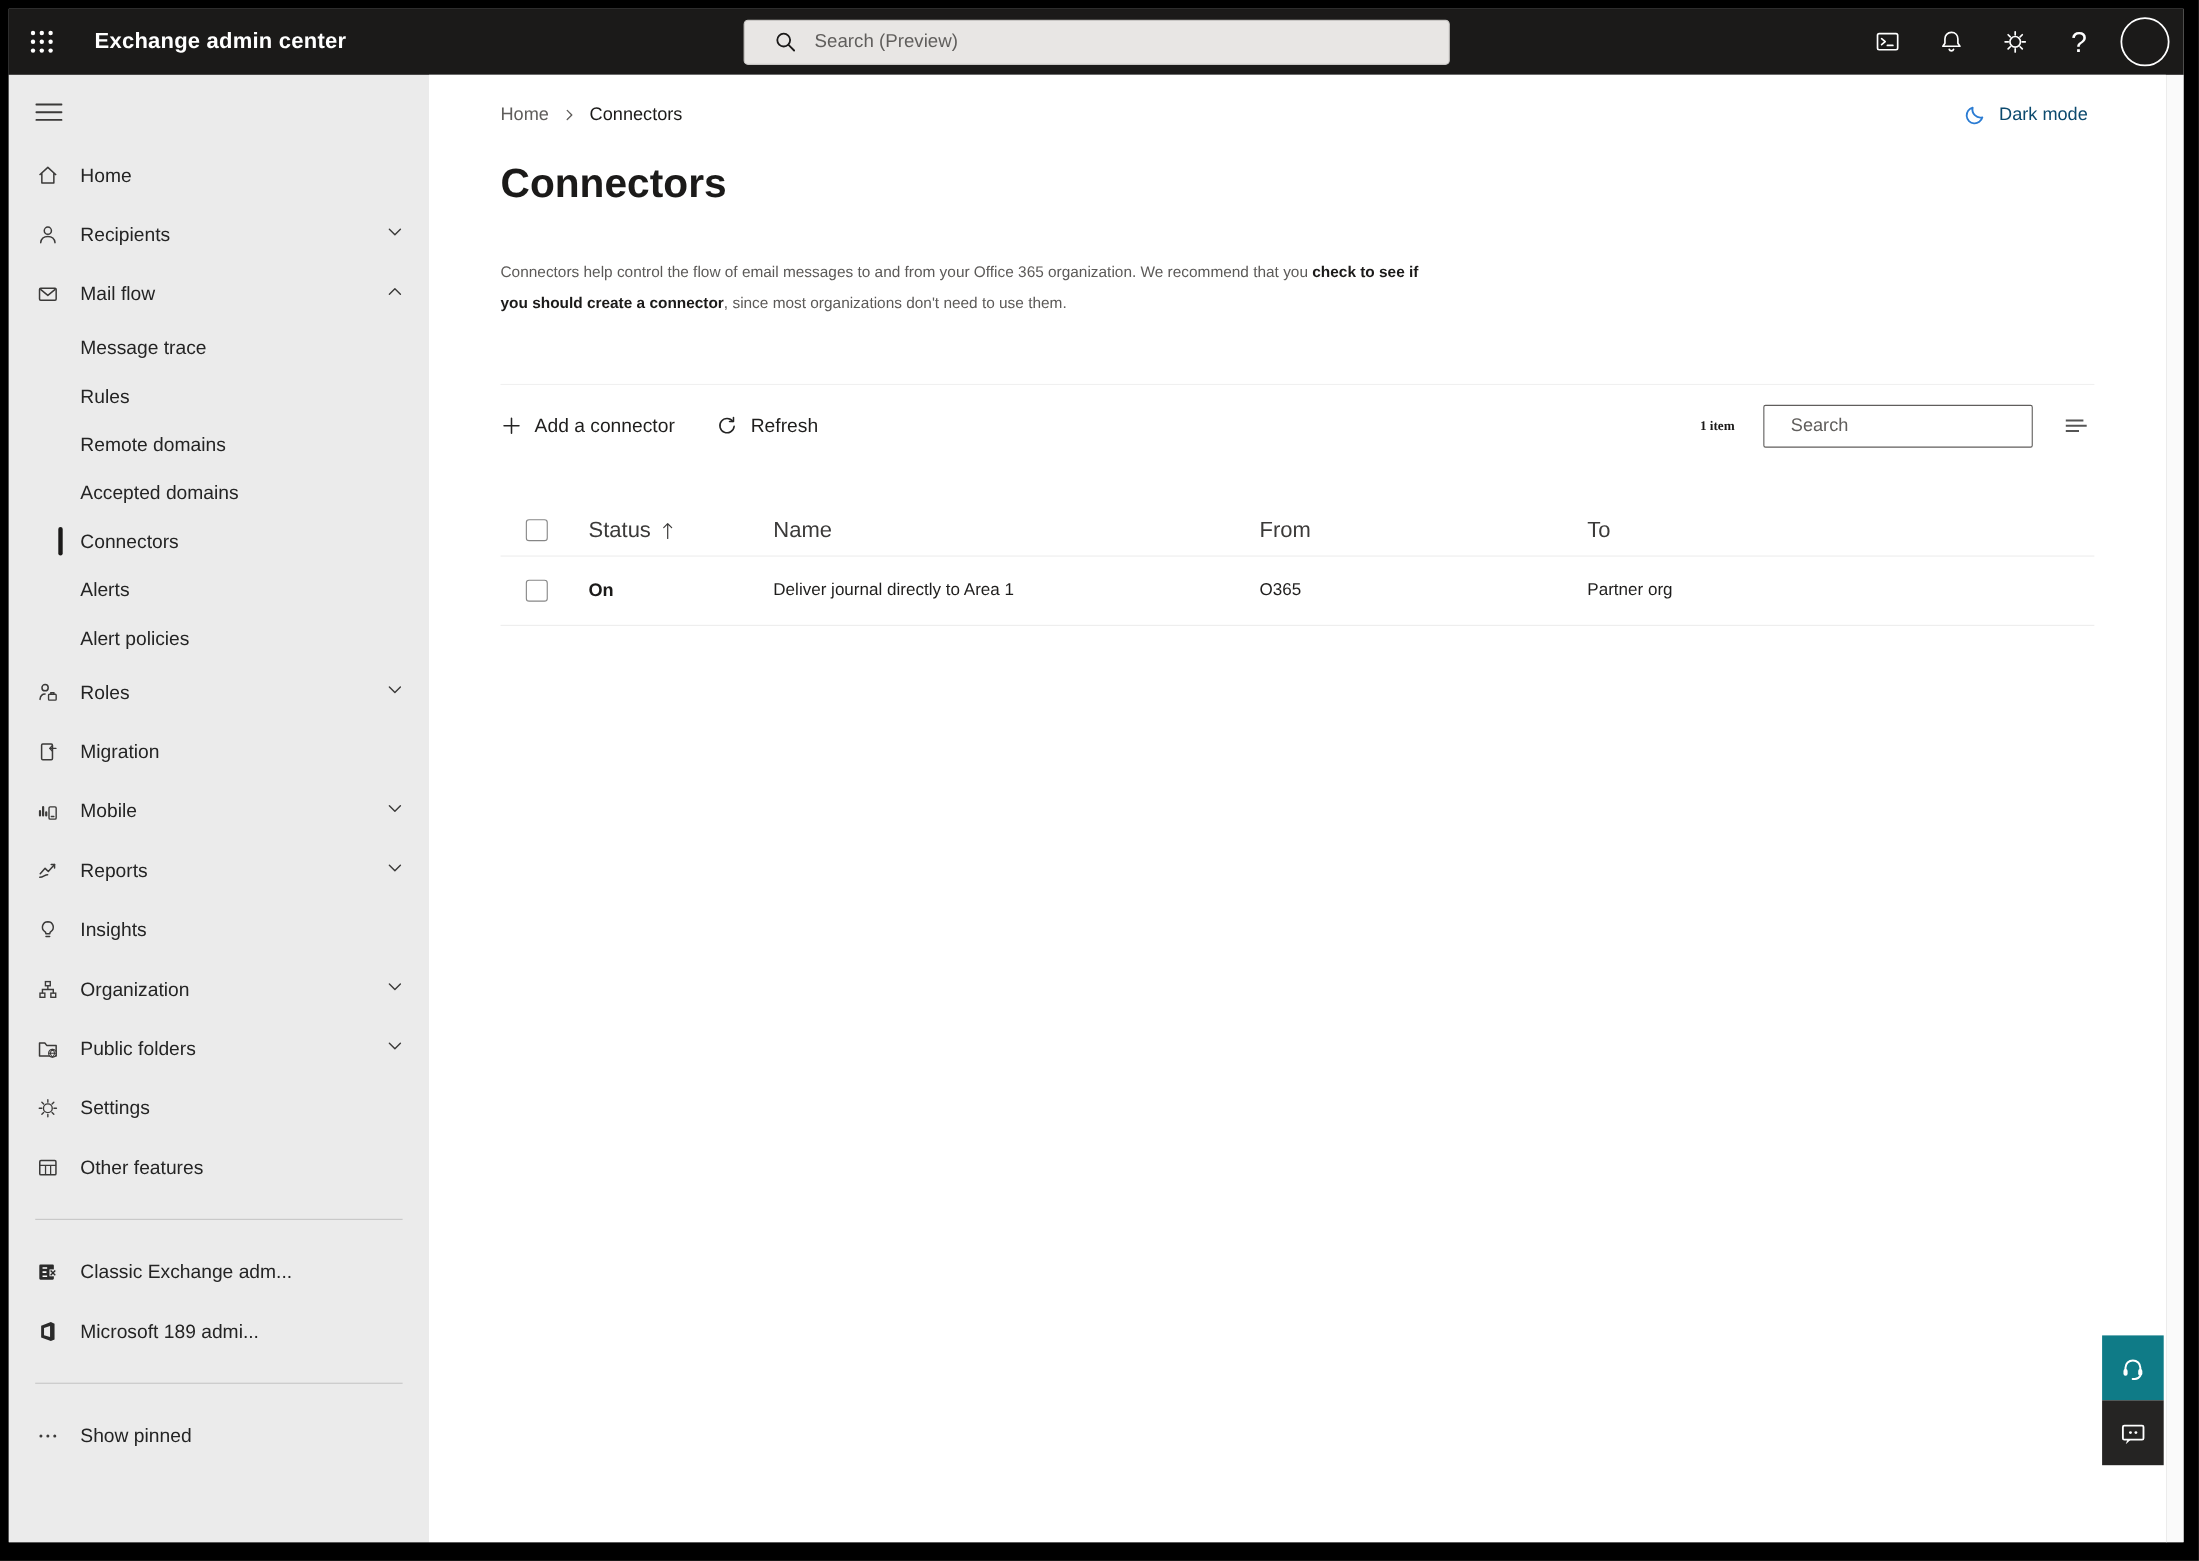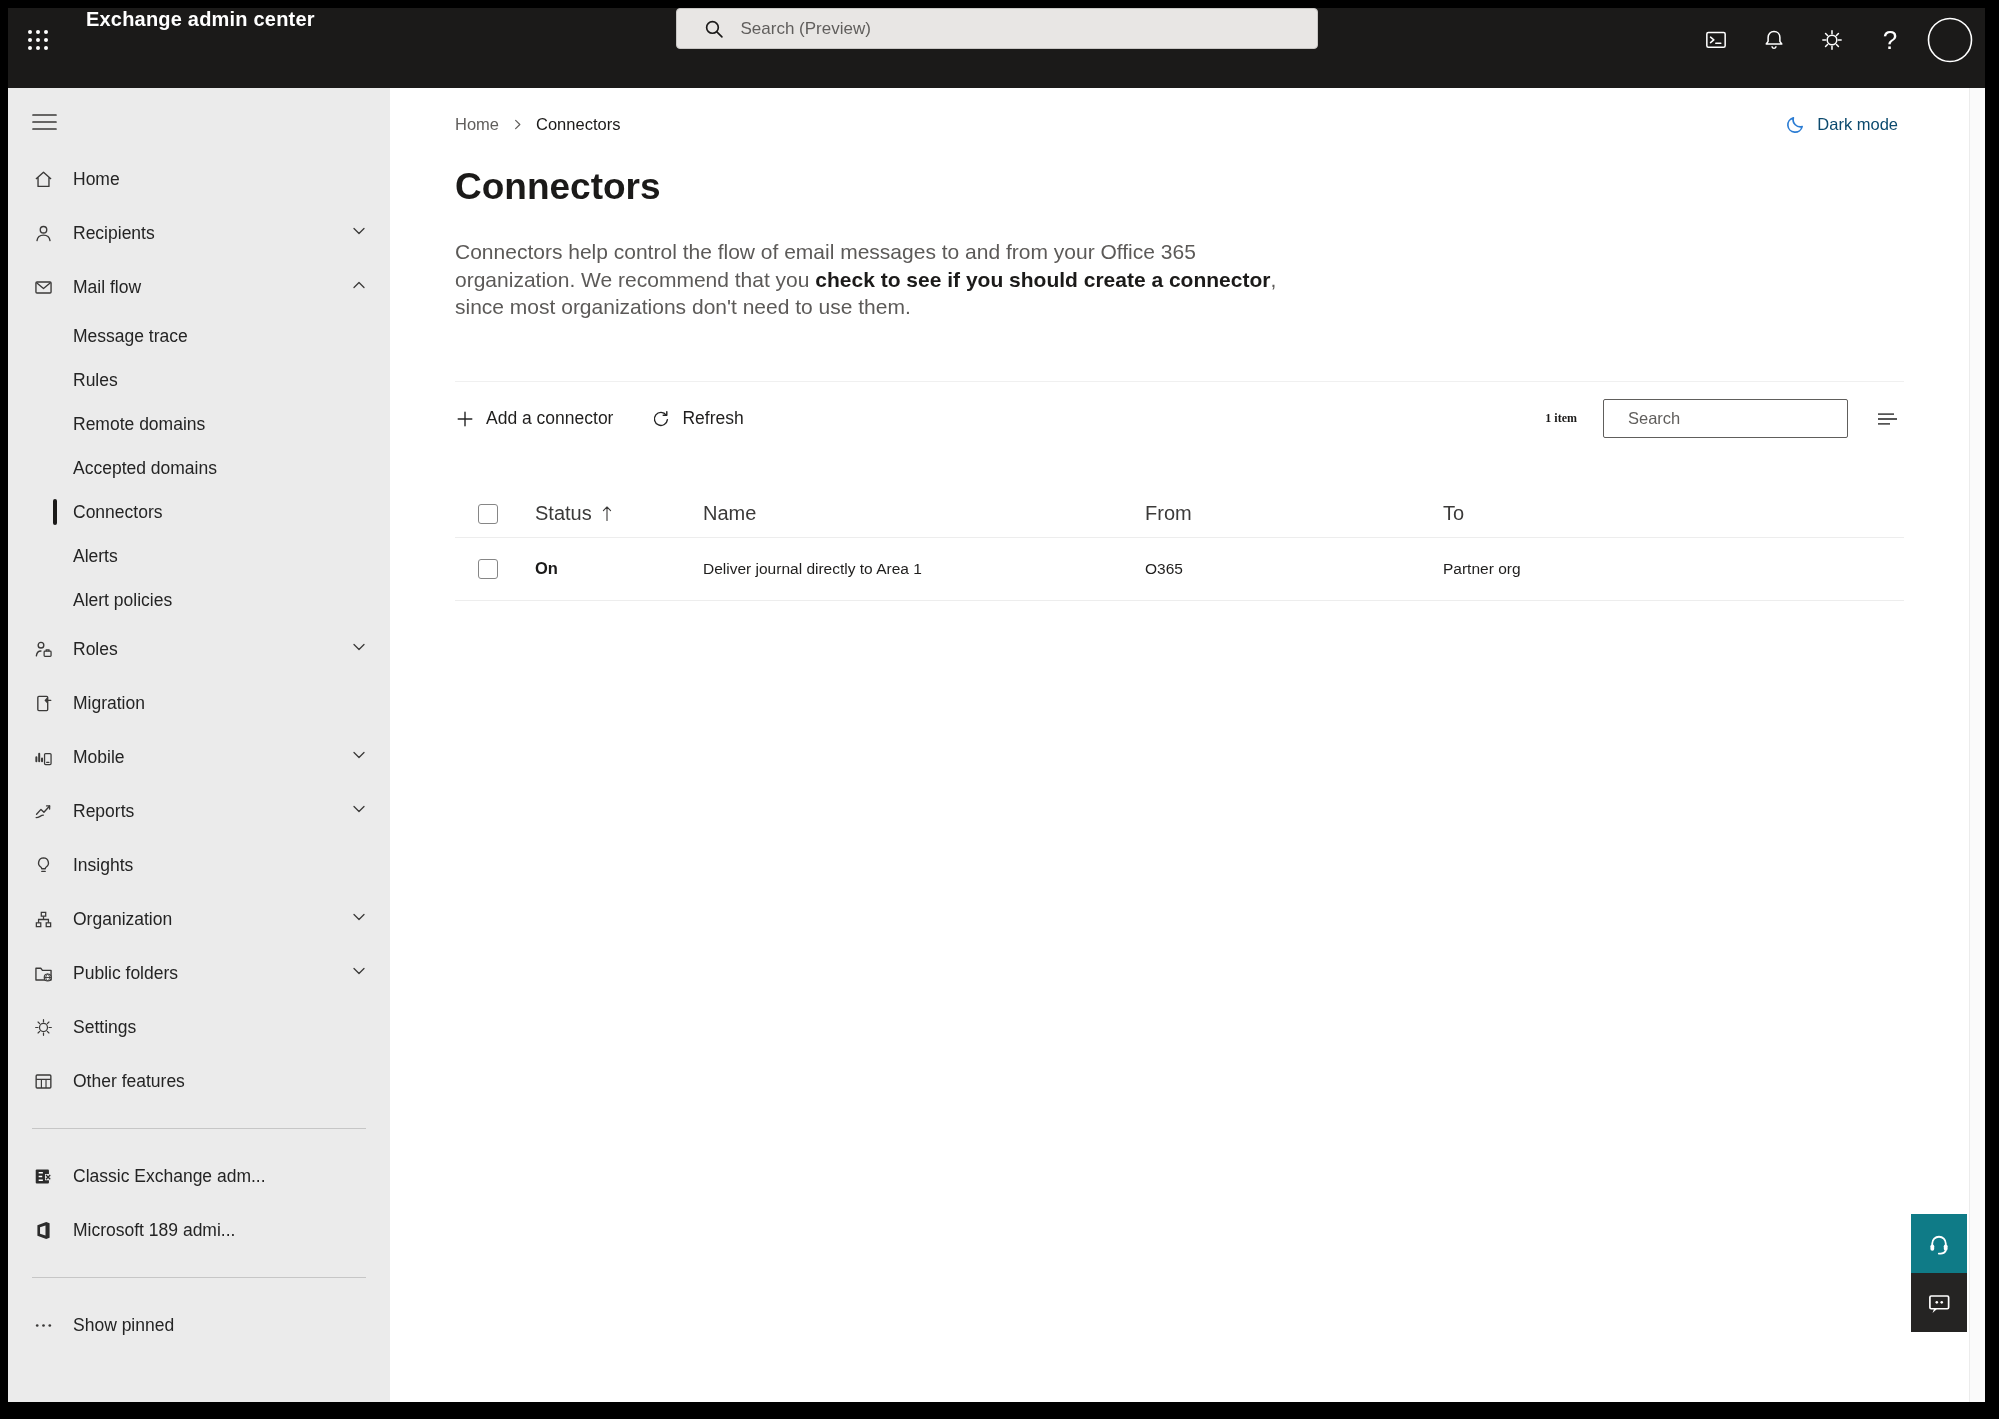--- a/index.html
+++ b/index.html
@@ -4,21 +4,21 @@
 <style>
   html,body{margin:0;padding:0;}
   body{
     width:1999px;height:1419px;background:#000;
     font-family:"Liberation Sans", sans-serif;
     -webkit-font-smoothing:antialiased;overflow:hidden;position:relative;
   }
   .frame{position:absolute;left:8px;top:8px;right:14px;bottom:17px;display:flex;flex-direction:column;background:#fff;}
 
   
-  .topbar{height:80px;background:#1b1a19;display:flex;align-items:flex-start;flex-shrink:0;position:relative;}
+  .topbar{height:60px;background:#1b1a19;display:flex;align-items:center;flex-shrink:0;position:relative;}
   .waffle-btn{width:60px;height:64px;background:none;border:none;display:flex;align-items:center;justify-content:center;cursor:pointer;}
   .topbar-title{color:#fff;font-size:20px;font-weight:700;margin-left:18px;letter-spacing:.2px;white-space:nowrap;}
   .topbar-search{position:absolute;left:50%;transform:translateX(-50%);width:642px;height:41px;background:#e8e6e4;border:1px solid #c8c6c4;border-radius:4px;display:flex;align-items:center;padding:0 12px;box-sizing:border-box;}
   .topbar-search svg{flex-shrink:0;margin-left:14px;}
   .topbar-search input{flex:1;border:none;background:transparent;outline:none;font-size:17px;color:#3b3a39;margin-left:14px;font-family:"Liberation Sans",sans-serif;}
   .topbar-search input::placeholder{color:#605e5c;}
   .topbar-actions{margin-left:auto;display:flex;align-items:center;height:64px;}
   .tb-icon-btn{width:58px;height:64px;background:none;border:none;display:flex;align-items:center;justify-content:center;cursor:pointer;color:#fff;}
   .help-glyph{font-size:26px;color:#fff;font-weight:400;line-height:1;}
   .avatar-btn{width:66px;height:64px;background:none;border:none;display:flex;align-items:center;justify-content:center;cursor:pointer;padding-right:10px;}
@@ -40,21 +40,21 @@
   
   .main{flex:1;position:relative;padding:0 65px;overflow:hidden;background:#fff;}
   .scroll-track{width:15px;background:#fafafa;border-left:1px solid #ececec;flex-shrink:0;}
   .crumb-row{display:flex;align-items:center;justify-content:space-between;margin-top:22px;height:28px;}
   .breadcrumb{display:flex;align-items:center;font-size:16.5px;}
   .crumb-home{color:#605e5c;cursor:pointer;}
   .crumb-sep{margin:0 12px;display:flex;align-items:center;}
   .crumb-current{color:#1b1a19;}
   .darkmode{display:flex;align-items:center;gap:10px;cursor:pointer;background:none;border:none;font-size:16.5px;color:#0c4a6e;font-family:"Liberation Sans",sans-serif;}
   .page-title{font-size:37px;font-weight:700;color:#1b1a19;margin:28px 0 0;}
-  .page-desc{margin:30px 0 0;font-size:21px;line-height:27.5px;color:#5c5a58;max-width:848px;}
+  .page-desc{margin:46px 0 0;font-size:14px;line-height:27.5px;color:#5c5a58;max-width:848px;}
   .desc-strong{color:#1b1a19;font-weight:700;}
 
   .toolbar{margin-top:60px;border-top:1px solid #f0f0f0;padding-top:15px;display:flex;align-items:center;height:44px;}
   .tool-btn{display:flex;align-items:center;gap:11px;background:none;border:none;cursor:pointer;font-size:17.5px;color:#1f1e1d;font-family:"Liberation Sans",sans-serif;padding:0;}
   .tool-btn + .tool-btn{margin-left:38px;}
   .toolbar-right{margin-left:auto;display:flex;align-items:center;}
   .item-count{font-family:"Liberation Serif",serif;font-weight:700;font-size:12px;color:#1b1a19;margin-right:26px;}
   .list-search{width:245px;height:39px;border:1.4px solid #605e5c;border-radius:2px;display:flex;align-items:center;padding:0 10px;box-sizing:border-box;background:#fff;}
   .list-search input{flex:1;border:none;outline:none;font-size:16.5px;color:#3b3a39;margin-left:12px;background:transparent;font-family:"Liberation Sans",sans-serif;}
   .list-search input::placeholder{color:#605e5c;}

